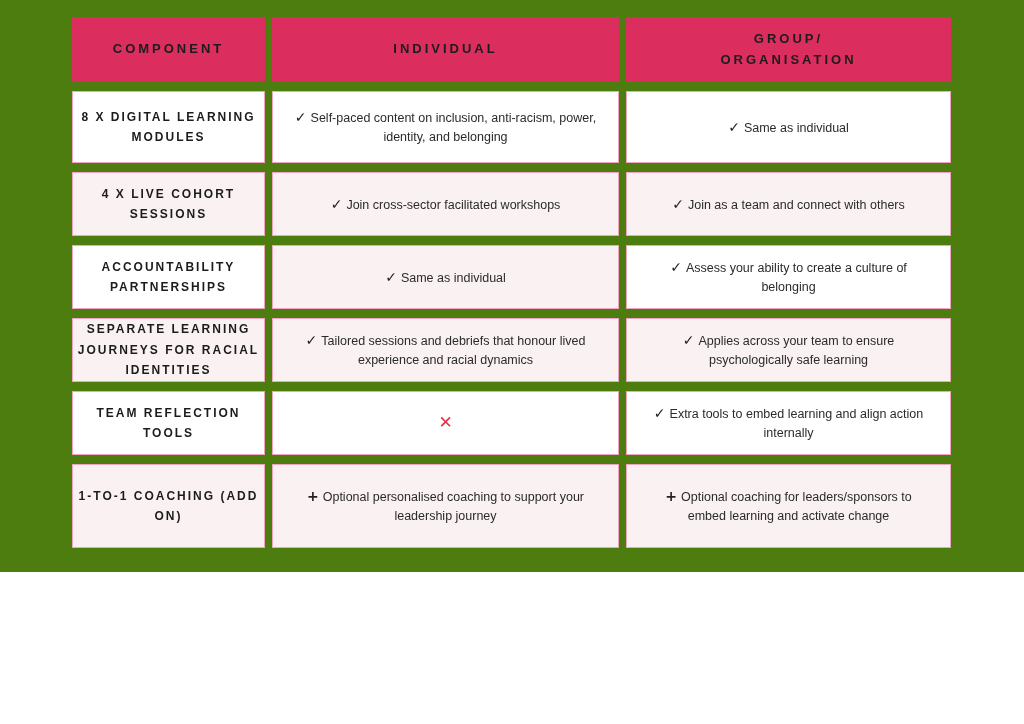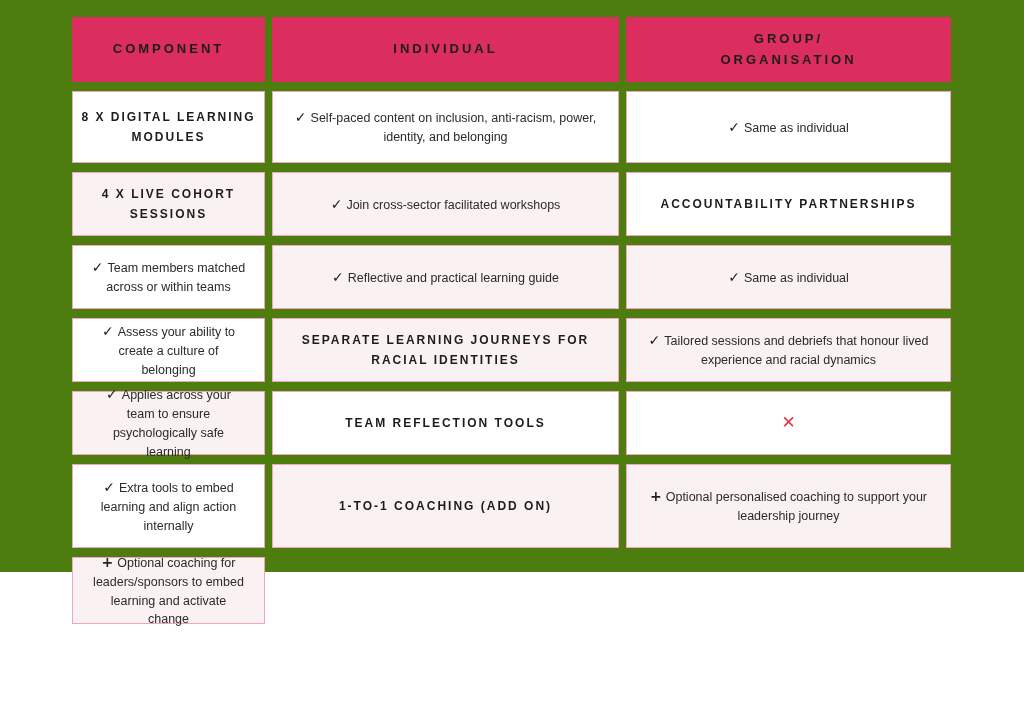--- a/index.html
+++ b/index.html
@@ -81,29 +81,26 @@
       <p><span class="mark check">✓</span><span>Self-paced content on inclusion, anti-racism, power, identity, and belonging</span></p>
     </div>
     <div class="cell body-cell detail-cell">
       <p><span class="mark check">✓</span><span>Same as individual</span></p>
     </div>
 
     <div class="cell body-cell component-cell alt">4 X LIVE COHORT SESSIONS</div>
     <div class="cell body-cell detail-cell alt">
       <p><span class="mark check">✓</span><span>Join cross-sector facilitated workshops</span></p>
     </div>
+    <div class="cell body-cell detail-cell alt">
+      <p><span class="mark check">✓</span><span>Join as a team and connect with others</span></p>
+    </div>
 
     <div class="cell body-cell component-cell">ACCOUNTABILITY PARTNERSHIPS</div>
-    <div class="cell body-cell detail-cell">
-      <p><span class="mark check">✓</span><span>Team members matched across or within teams</span></p>
-    </div>
 
-    <div class="cell body-cell detail-cell alt">
-      <p><span class="mark check">✓</span><span>Reflective and practical learning guide</span></p>
-    </div>
     <div class="cell body-cell detail-cell alt">
       <p><span class="mark check">✓</span><span>Same as individual</span></p>
     </div>
 
     <div class="cell body-cell detail-cell">
       <p><span class="mark check">✓</span><span>Assess your ability to create a culture of belonging</span></p>
     </div>
 
     <div class="cell body-cell component-cell alt">SEPARATE LEARNING JOURNEYS FOR RACIAL IDENTITIES</div>
     <div class="cell body-cell detail-cell alt">

